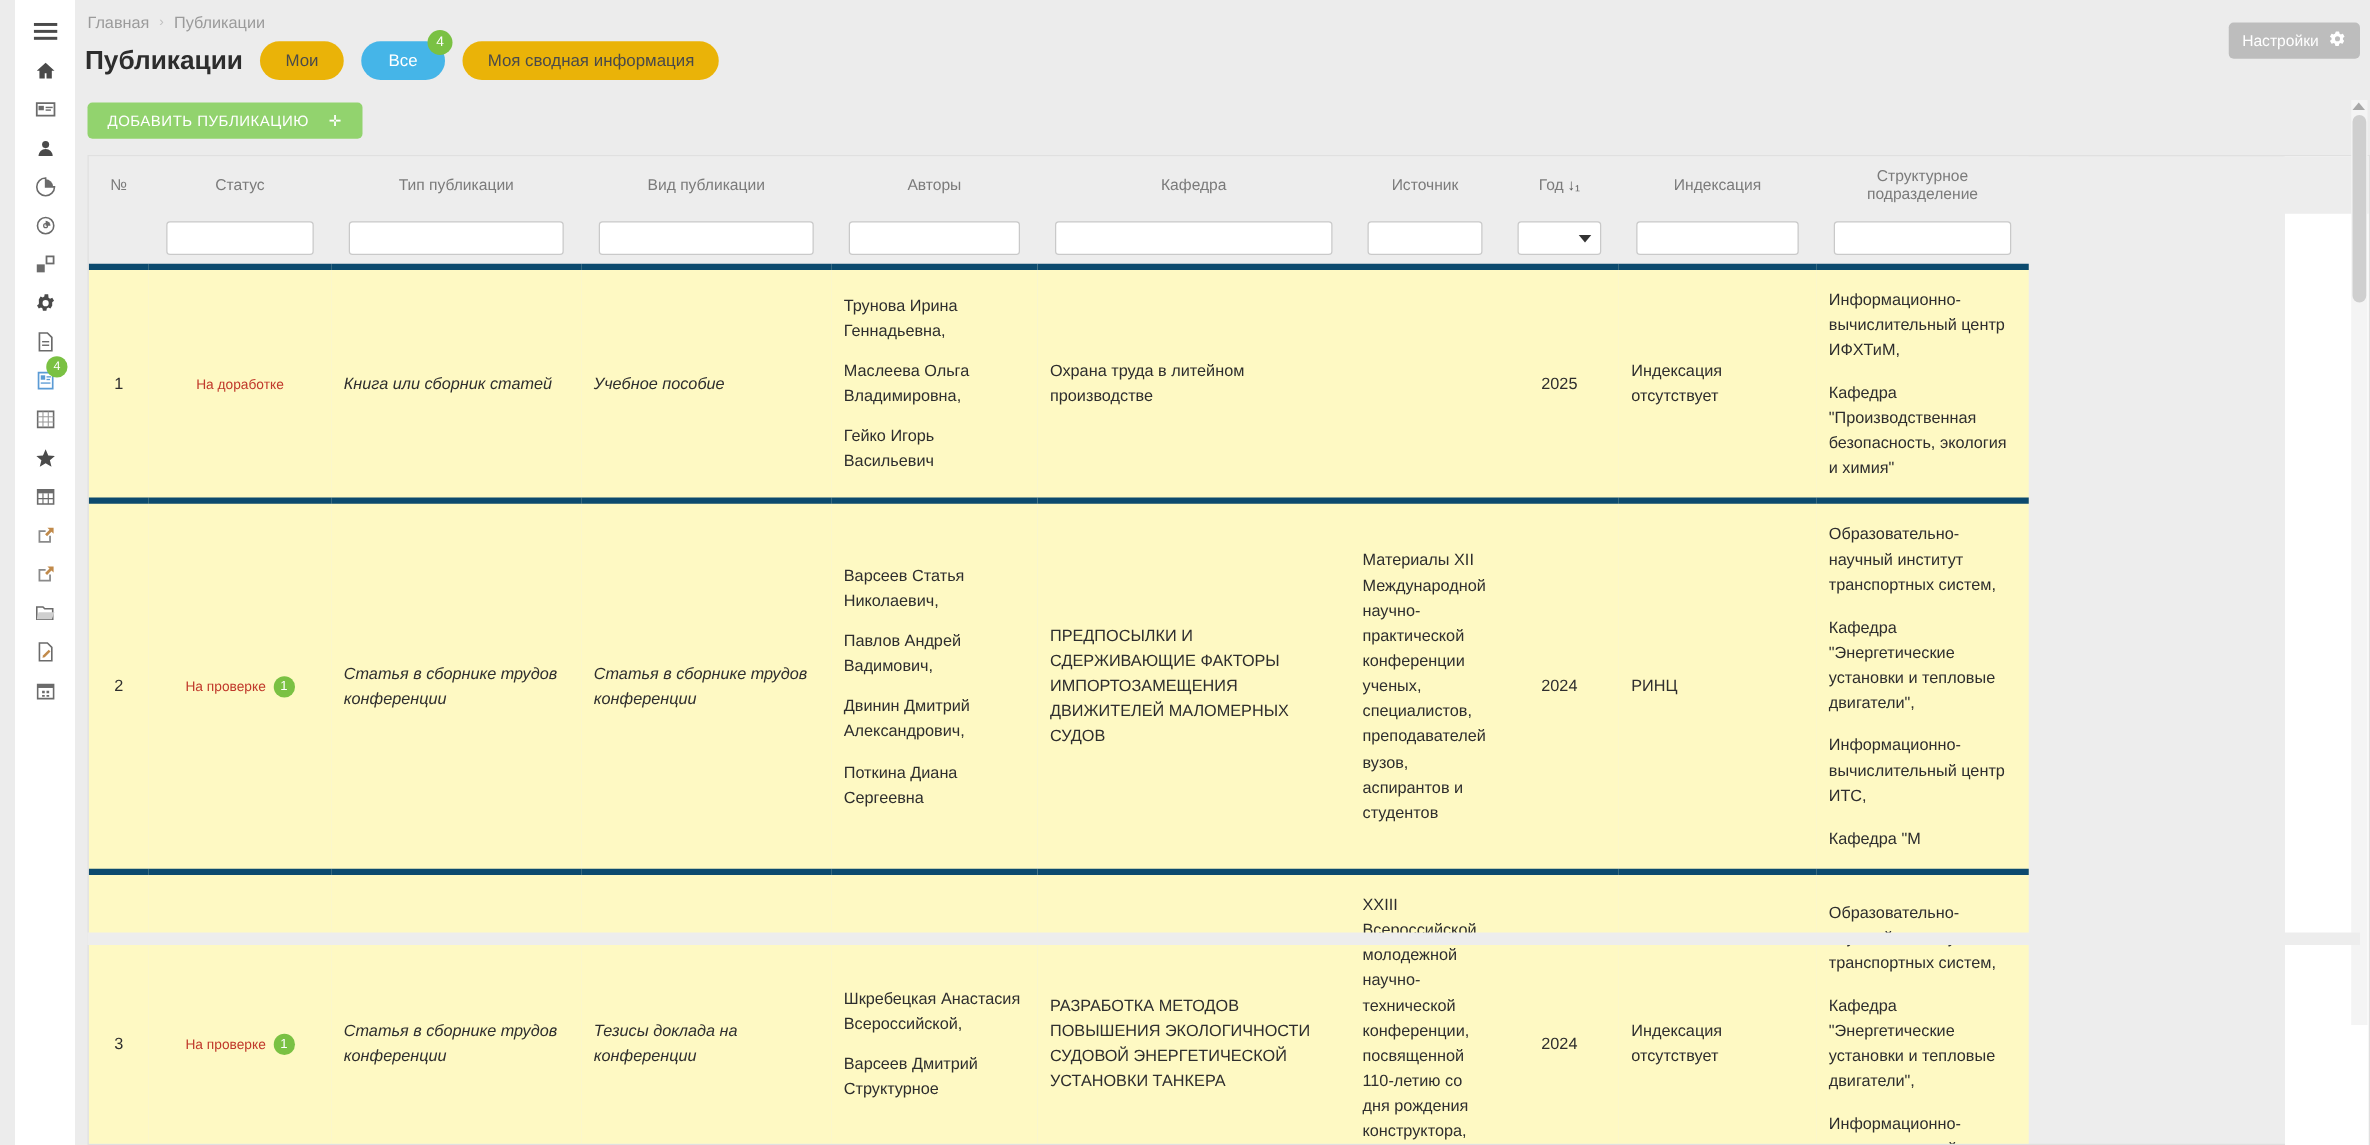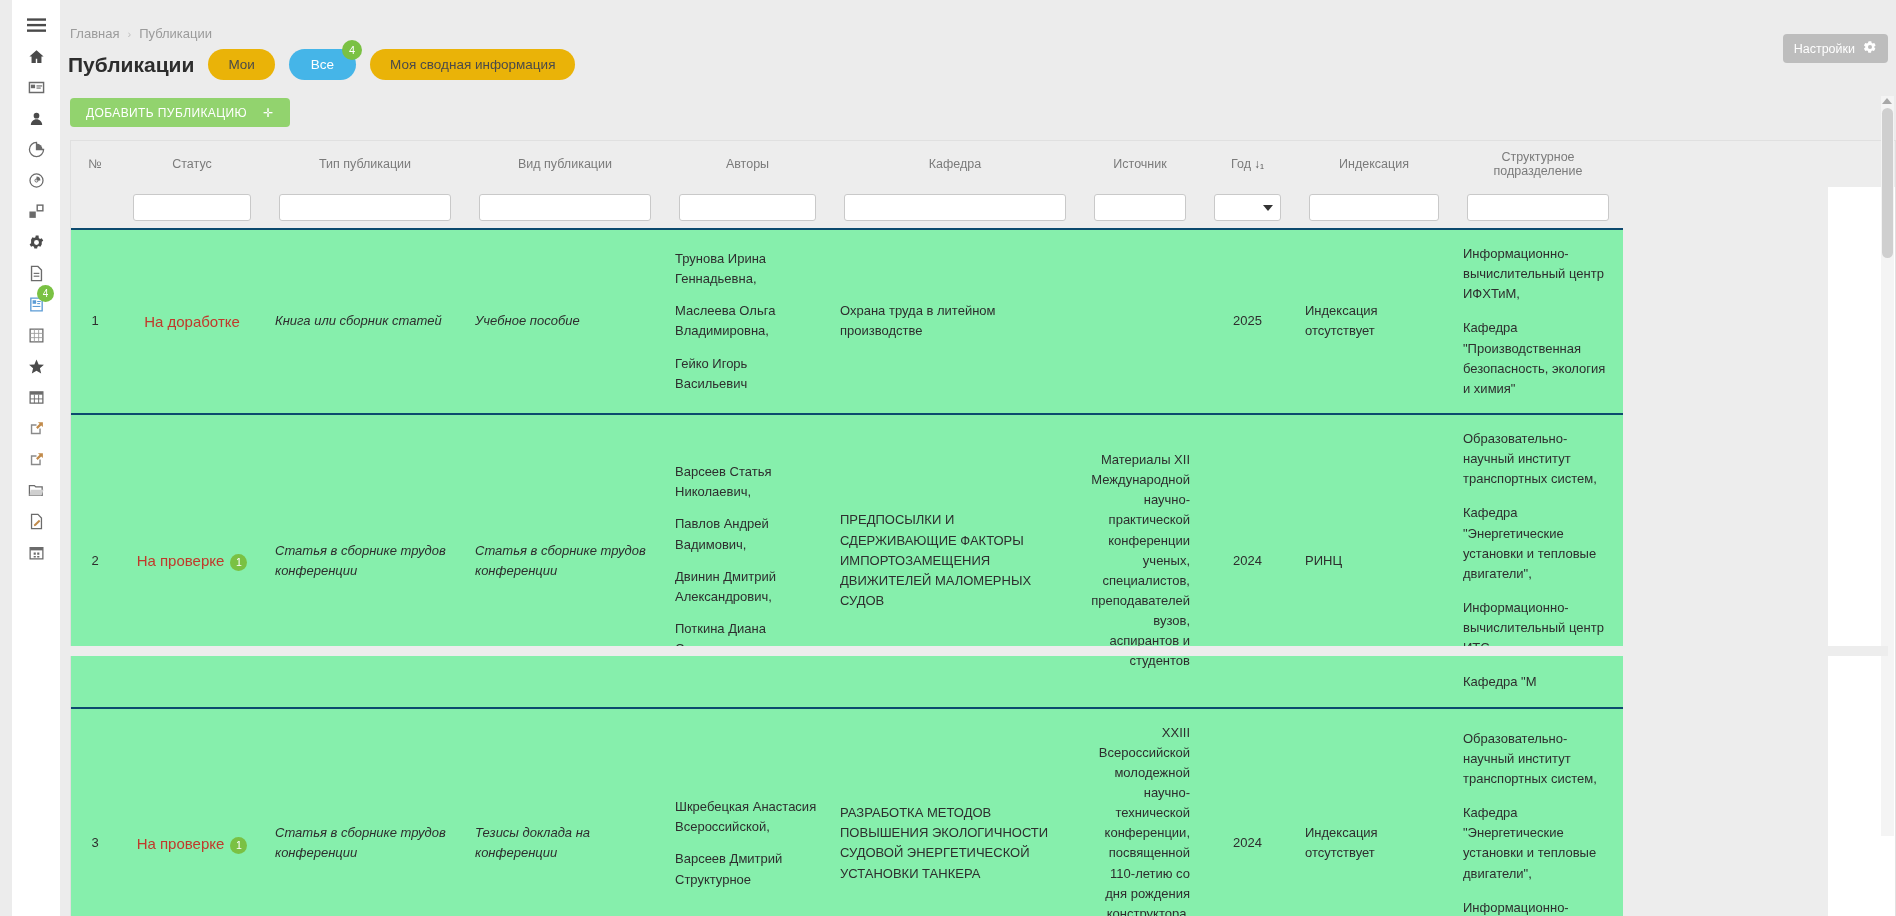--- a/index.html
+++ b/index.html
@@ -28,21 +28,21 @@
   .side-item svg { display: block; }
   .side-badge {
     position: absolute; top: -4px; right: 6px;
     min-width: 17px; height: 17px; border-radius: 50%;
     background: #7ac143; color: #fff;
     font-size: 10px; line-height: 17px; text-align: center;
     font-family: "Liberation Sans", sans-serif;
   }
 
   
-  #main { position: absolute; left: 60px; top: 0; right: 0; height: 640px; margin-top: 16px; }
+  #main { position: absolute; left: 60px; top: 0; right: 0; height: 756px; }
 
   #breadcrumb {
     position: absolute; left: 10px; top: 10px;
     font-size: 13px; color: #9b9b9b;
     display: flex; align-items: center; gap: 8px;
   }
   #breadcrumb .sep { color: #c0c0c0; font-size: 11px; }
 
   #settings-btn {
     position: absolute; right: 8px; top: 18px;
@@ -113,42 +113,42 @@
   .select-box {
     width: 100%; height: 27px;
     border: 1px solid #c9c9c9; border-radius: 3px;
     background: #fff;
     display: flex; align-items: center; justify-content: flex-end;
     padding-right: 7px; cursor: pointer;
   }
   .caret { width:0;height:0;border-left:5px solid transparent;border-right:5px solid transparent;border-top:6px solid #333; }
 
   tbody.body-rows td {
-    background: #86efac;
-    border-top: 2px solid #0c4a6e;
+    background: #fef9c3;
+    border-top: 5px solid #0c4a6e;
     font-size: 13px; color: #2e2e2e;
     vertical-align: middle;
     padding: 14px 10px;
     line-height: 1.55;
   }
   td.c-num { text-align: center; font-size: 12.5px; }
   td.c-status { text-align: center; }
-  .status-txt { color: #c0392b; font-size: 15px; text-align: right; }
+  .status-txt { color: #c0392b; font-size: 11px; text-align: right; }
   .status-badge {
     display: inline-block; min-width: 17px; height: 17px;
     border-radius: 50%; background: #7ac143; color: #fff;
     font-size: 10.5px; line-height: 17px; text-align: center;
     margin-left: 6px; vertical-align: middle;
   }
   td.c-type, td.c-kind { line-height: 2.0; font-style: italic; }
   td.c-authors { line-height: 1.45; }
   td.c-authors p { margin: 0 0 12px 0; }
   td.c-authors p:last-child { margin-bottom: 0; }
   td.c-title { line-height: 2.0; }
-  td.c-source { line-height: 2.0; text-align: right; }
+  td.c-source { line-height: 2.0; }
   td.c-year { text-align: center; }
   td.c-index { line-height: 2.0; }
   td.c-dept { line-height: 1.45; }
   td.c-dept p { margin: 0 0 14px 0; }
   td.c-dept p:last-child { margin-bottom: 0; }
 
   
   #right-mask {
     position: absolute; right: 0; top: 124px;
     width: 68px; height: 792px;

